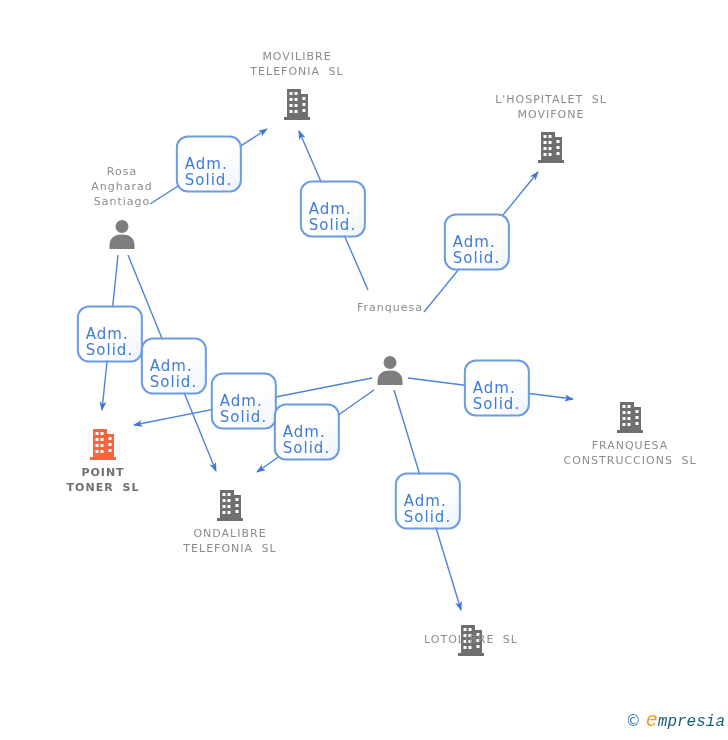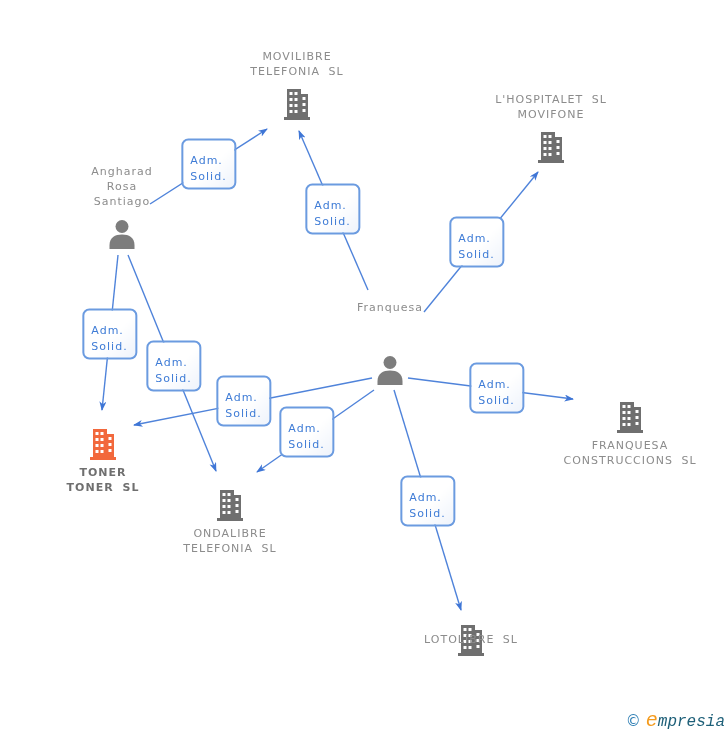--- a/index.html
+++ b/index.html
@@ -43,23 +43,23 @@
   .node-label.highlighted{
     font-weight:bold;
     color:var(--node-label-bold);
   }
 
   .edge-box{
     position:absolute;
     transform:translate(-50%,-50%);
     background:linear-gradient(135deg,#ffffff 55%,#eef3fb 100%);
     border:2px solid var(--box-border);
-    border-radius:7px;
-    padding:12px 8px 3px 7px;
-    font-size:11px;
+    border-radius:12px;
+    padding:18px 8px 3px 7px;
+    font-size:15px;
     line-height:16px;
     letter-spacing:1px;
     color:var(--box-text);
     white-space:nowrap;
   }
 
   .footer{
     position:absolute;
     right:3px;
     bottom:8px;
@@ -189,22 +189,22 @@
       <div>L'HOSPITALET SL</div>
       <div>MOVIFONE</div>
     </div>
     <div class="node-icon person" style="left: 107px; top: 219px;">
       <svg viewBox="0 0 30 30" width="30" height="30">
         <circle cx="15" cy="7.5" r="6.5"></circle>
         <path d="M2.5 30 L2.5 26 C2.5 18.5 8 15.5 15 15.5 C22 15.5 27.5 18.5 27.5 26 L27.5 30 Z"></path>
       </svg>
     </div>
     <div class="node-label" style="left: 27px; top: 164px;">
+      <div>Rosa</div>
       <div>Angharad</div>
-      <div>Rosa</div>
       <div>Santiago</div>
     </div>
     <div class="node-icon person" style="left: 375px; top: 355px;">
       <svg viewBox="0 0 30 30" width="30" height="30">
         <circle cx="15" cy="7.5" r="6.5"></circle>
         <path d="M2.5 30 L2.5 26 C2.5 18.5 8 15.5 15 15.5 C22 15.5 27.5 18.5 27.5 26 L27.5 30 Z"></path>
       </svg>
     </div>
     <div class="node-label" style="left: 295px; top: 300px;">
       <div>Franquesa</div>
@@ -221,21 +221,21 @@
         <rect class="win" x="6.5" y="15" width="3" height="3"></rect>
         <rect class="win" x="11.5" y="15" width="3" height="3"></rect>
         <rect class="win" x="6.5" y="21" width="3" height="3"></rect>
         <rect class="win" x="11.5" y="21" width="3" height="3"></rect>
         <rect class="win" x="19.5" y="8" width="3" height="3"></rect>
         <rect class="win" x="19.5" y="14" width="3" height="3"></rect>
         <rect class="win" x="19.5" y="20" width="3" height="3"></rect>
       </svg>
     </div>
     <div class="node-label highlighted" style="left: 8px; top: 464.5px;">
-      <div>TONER</div>
+      <div>POINT</div>
       <div>TONER SL</div>
     </div>
     <div class="node-icon company" style="left: 216px; top: 489.5px;">
       <svg viewBox="0 0 28 31" width="28" height="31">
         <rect x="1" y="28" width="26" height="3"></rect>
         <rect x="4" y="0" width="14" height="28"></rect>
         <rect x="18" y="5" width="7" height="23"></rect>
         <rect class="win" x="6.5" y="3" width="3" height="3"></rect>
         <rect class="win" x="11.5" y="3" width="3" height="3"></rect>
         <rect class="win" x="6.5" y="9" width="3" height="3"></rect>

